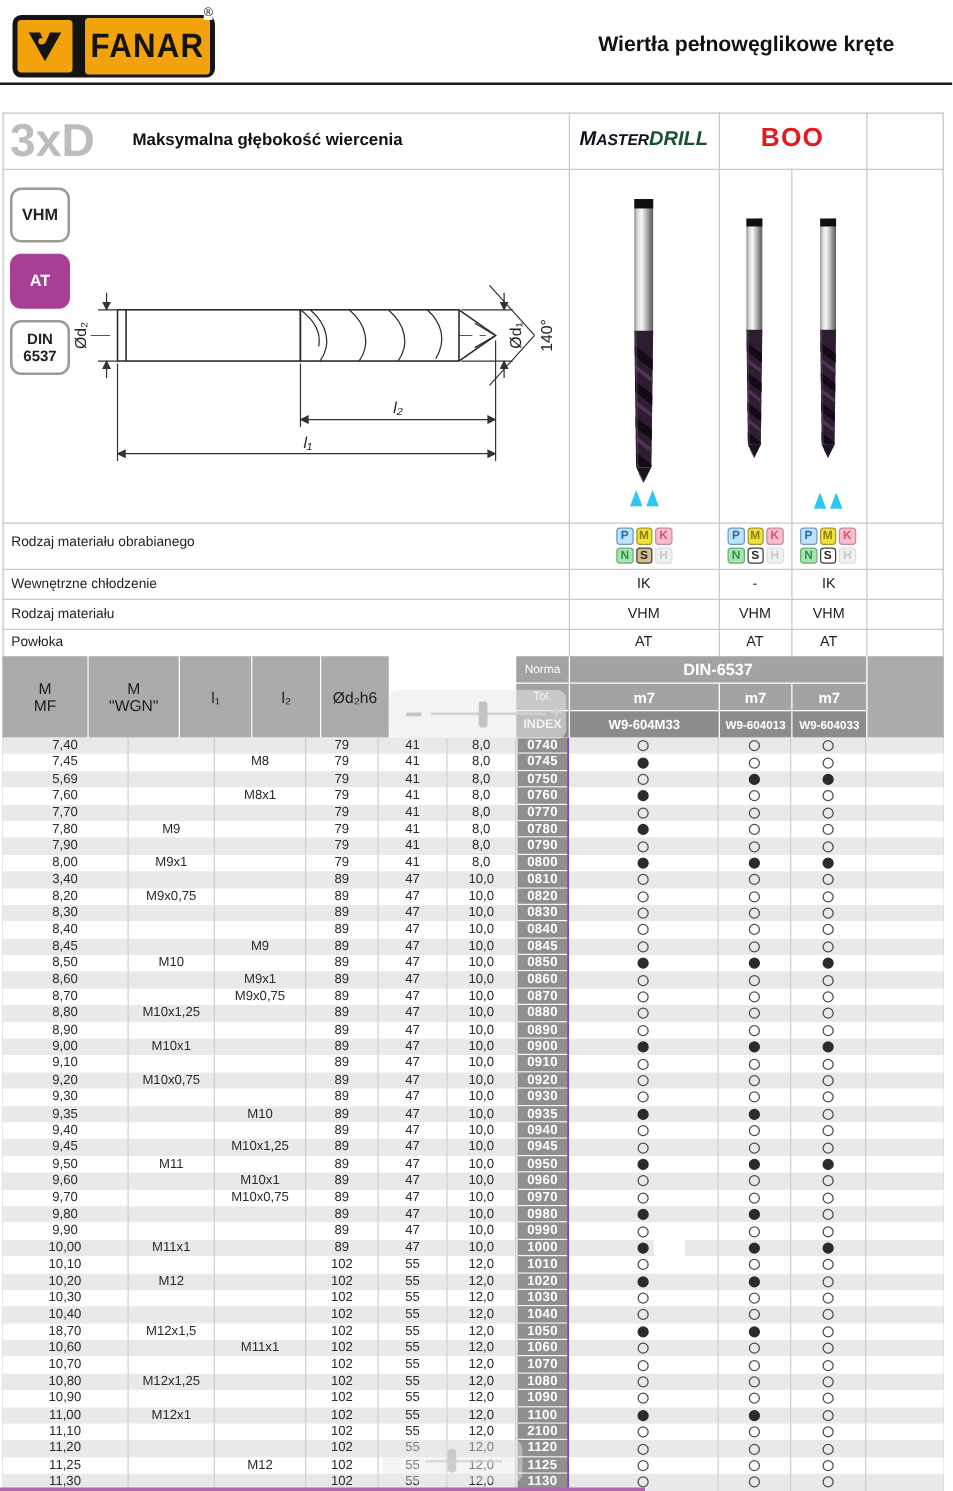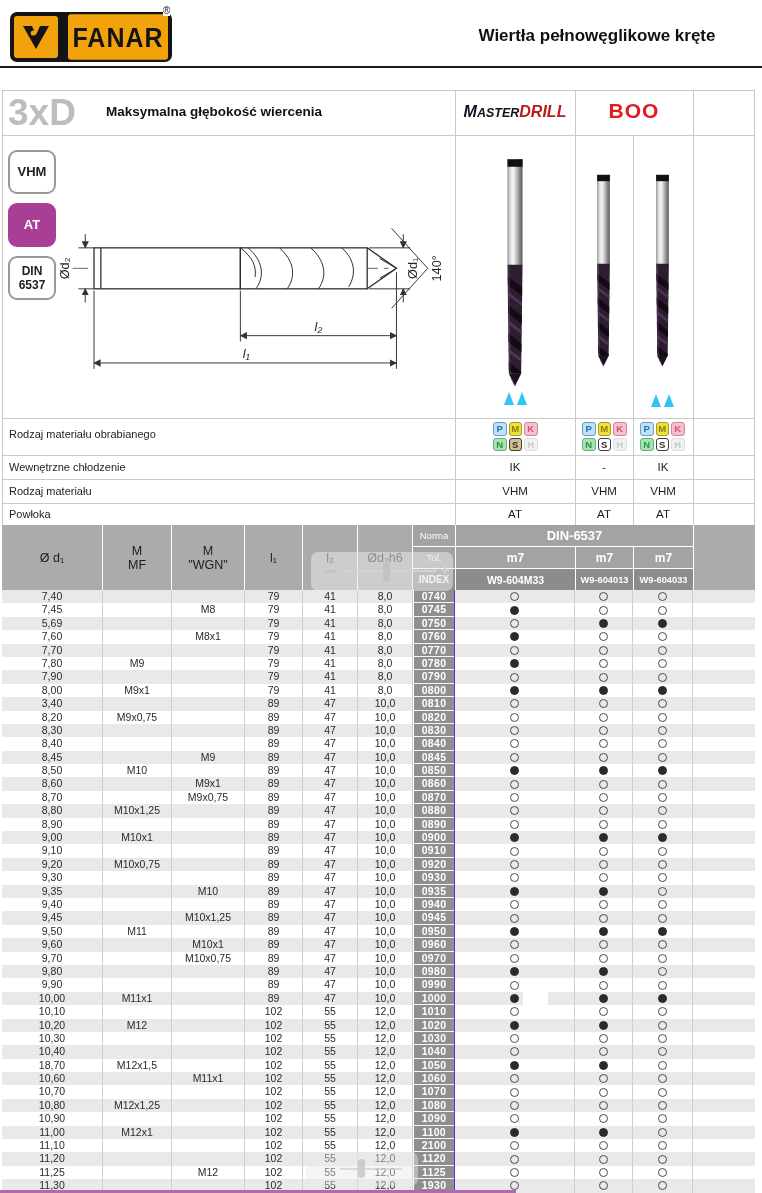--- a/index.html
+++ b/index.html
@@ -25,21 +25,21 @@
              pointer-events:none}
   .hl{position:absolute;left:2px;width:753px;height:1px;background:#c9c9c9}
   .vl{position:absolute;width:1px;background:#c9c9c9}
   
   .xd{position:absolute;left:8px;top:92px;font-size:37px;font-weight:bold;color:#BDBDBD}
   .subtitle{position:absolute;left:106px;top:104px;font-size:13.5px;font-weight:bold;color:#111}
   .md-logo{position:absolute;left:455px;top:103px;width:120px;text-align:center;
            font-style:italic;font-weight:900;font-size:16px;white-space:nowrap}
   .md-master{color:#10101e}
   .md-master .sc{font-size:12.5px}
-  .md-drill{color:#b91c1c}
+  .md-drill{color:#14532d}
   .boo-logo{position:absolute;left:575px;top:99px;width:118px;text-align:center;color:#E31B1E;
             font-weight:900;font-size:21px;letter-spacing:1px}
   
   .badge{position:absolute;left:8px;width:48px;height:44px;border:2px solid #9a9a9a;border-radius:9px;
          background:#fff;display:flex;flex-direction:column;align-items:center;justify-content:center;
          font-weight:bold;font-size:13px;color:#222;box-sizing:border-box;line-height:14px}
   .badge.magenta{background:#A93E95;border-color:#A93E95;color:#fff}
   
   .arrows{position:absolute;display:flex;gap:3px;justify-content:center}
   .tri{width:0;height:0;border-left:5px solid transparent;border-right:5px solid transparent;
@@ -271,23 +271,20 @@
   <div class="attr-val" style="left:455px;width:120px;top:485px">VHM</div>
   <div class="attr-val" style="left:575px;width:58px;top:485px">VHM</div>
   <div class="attr-val" style="left:633px;width:60px;top:485px">VHM</div>
 
   <div class="attr-label" style="top:508px">Powłoka</div>
   <div class="attr-val" style="left:455px;width:120px;top:508px">AT</div>
   <div class="attr-val" style="left:575px;width:58px;top:508px">AT</div>
   <div class="attr-val" style="left:633px;width:60px;top:508px">AT</div>
 
   <div class="hdr-left" id="hdr-left">
-      <div class="hcol w0">
-        <span>Ø d₁</span>
-      </div>
       <div class="hcol w1">
         <span>M</span>
         <span>MF</span>
       </div>
       <div class="hcol w2">
         <span>M</span>
         <span>"WGN"</span>
       </div>
       <div class="hcol w3">
         <span>l₁</span>
@@ -1148,21 +1145,21 @@
         </div>
         <div class="tc c-sp"></div>
       </div>
       <div class="trow alt">
         <div class="tc c-d1">11,30</div>
         <div class="tc c-mf"></div>
         <div class="tc c-wgn"></div>
         <div class="tc c-l1">102</div>
         <div class="tc c-l2">55</div>
         <div class="tc c-d2">12,0</div>
-        <div class="tc c-idx">1930</div>
+        <div class="tc c-idx">1130</div>
         <div class="tc dotcell c-p1">
           <span class="dot"></span>
         </div>
         <div class="tc dotcell c-p2">
           <span class="dot"></span>
         </div>
         <div class="tc dotcell c-p3">
           <span class="dot"></span>
         </div>
         <div class="tc c-sp"></div>

